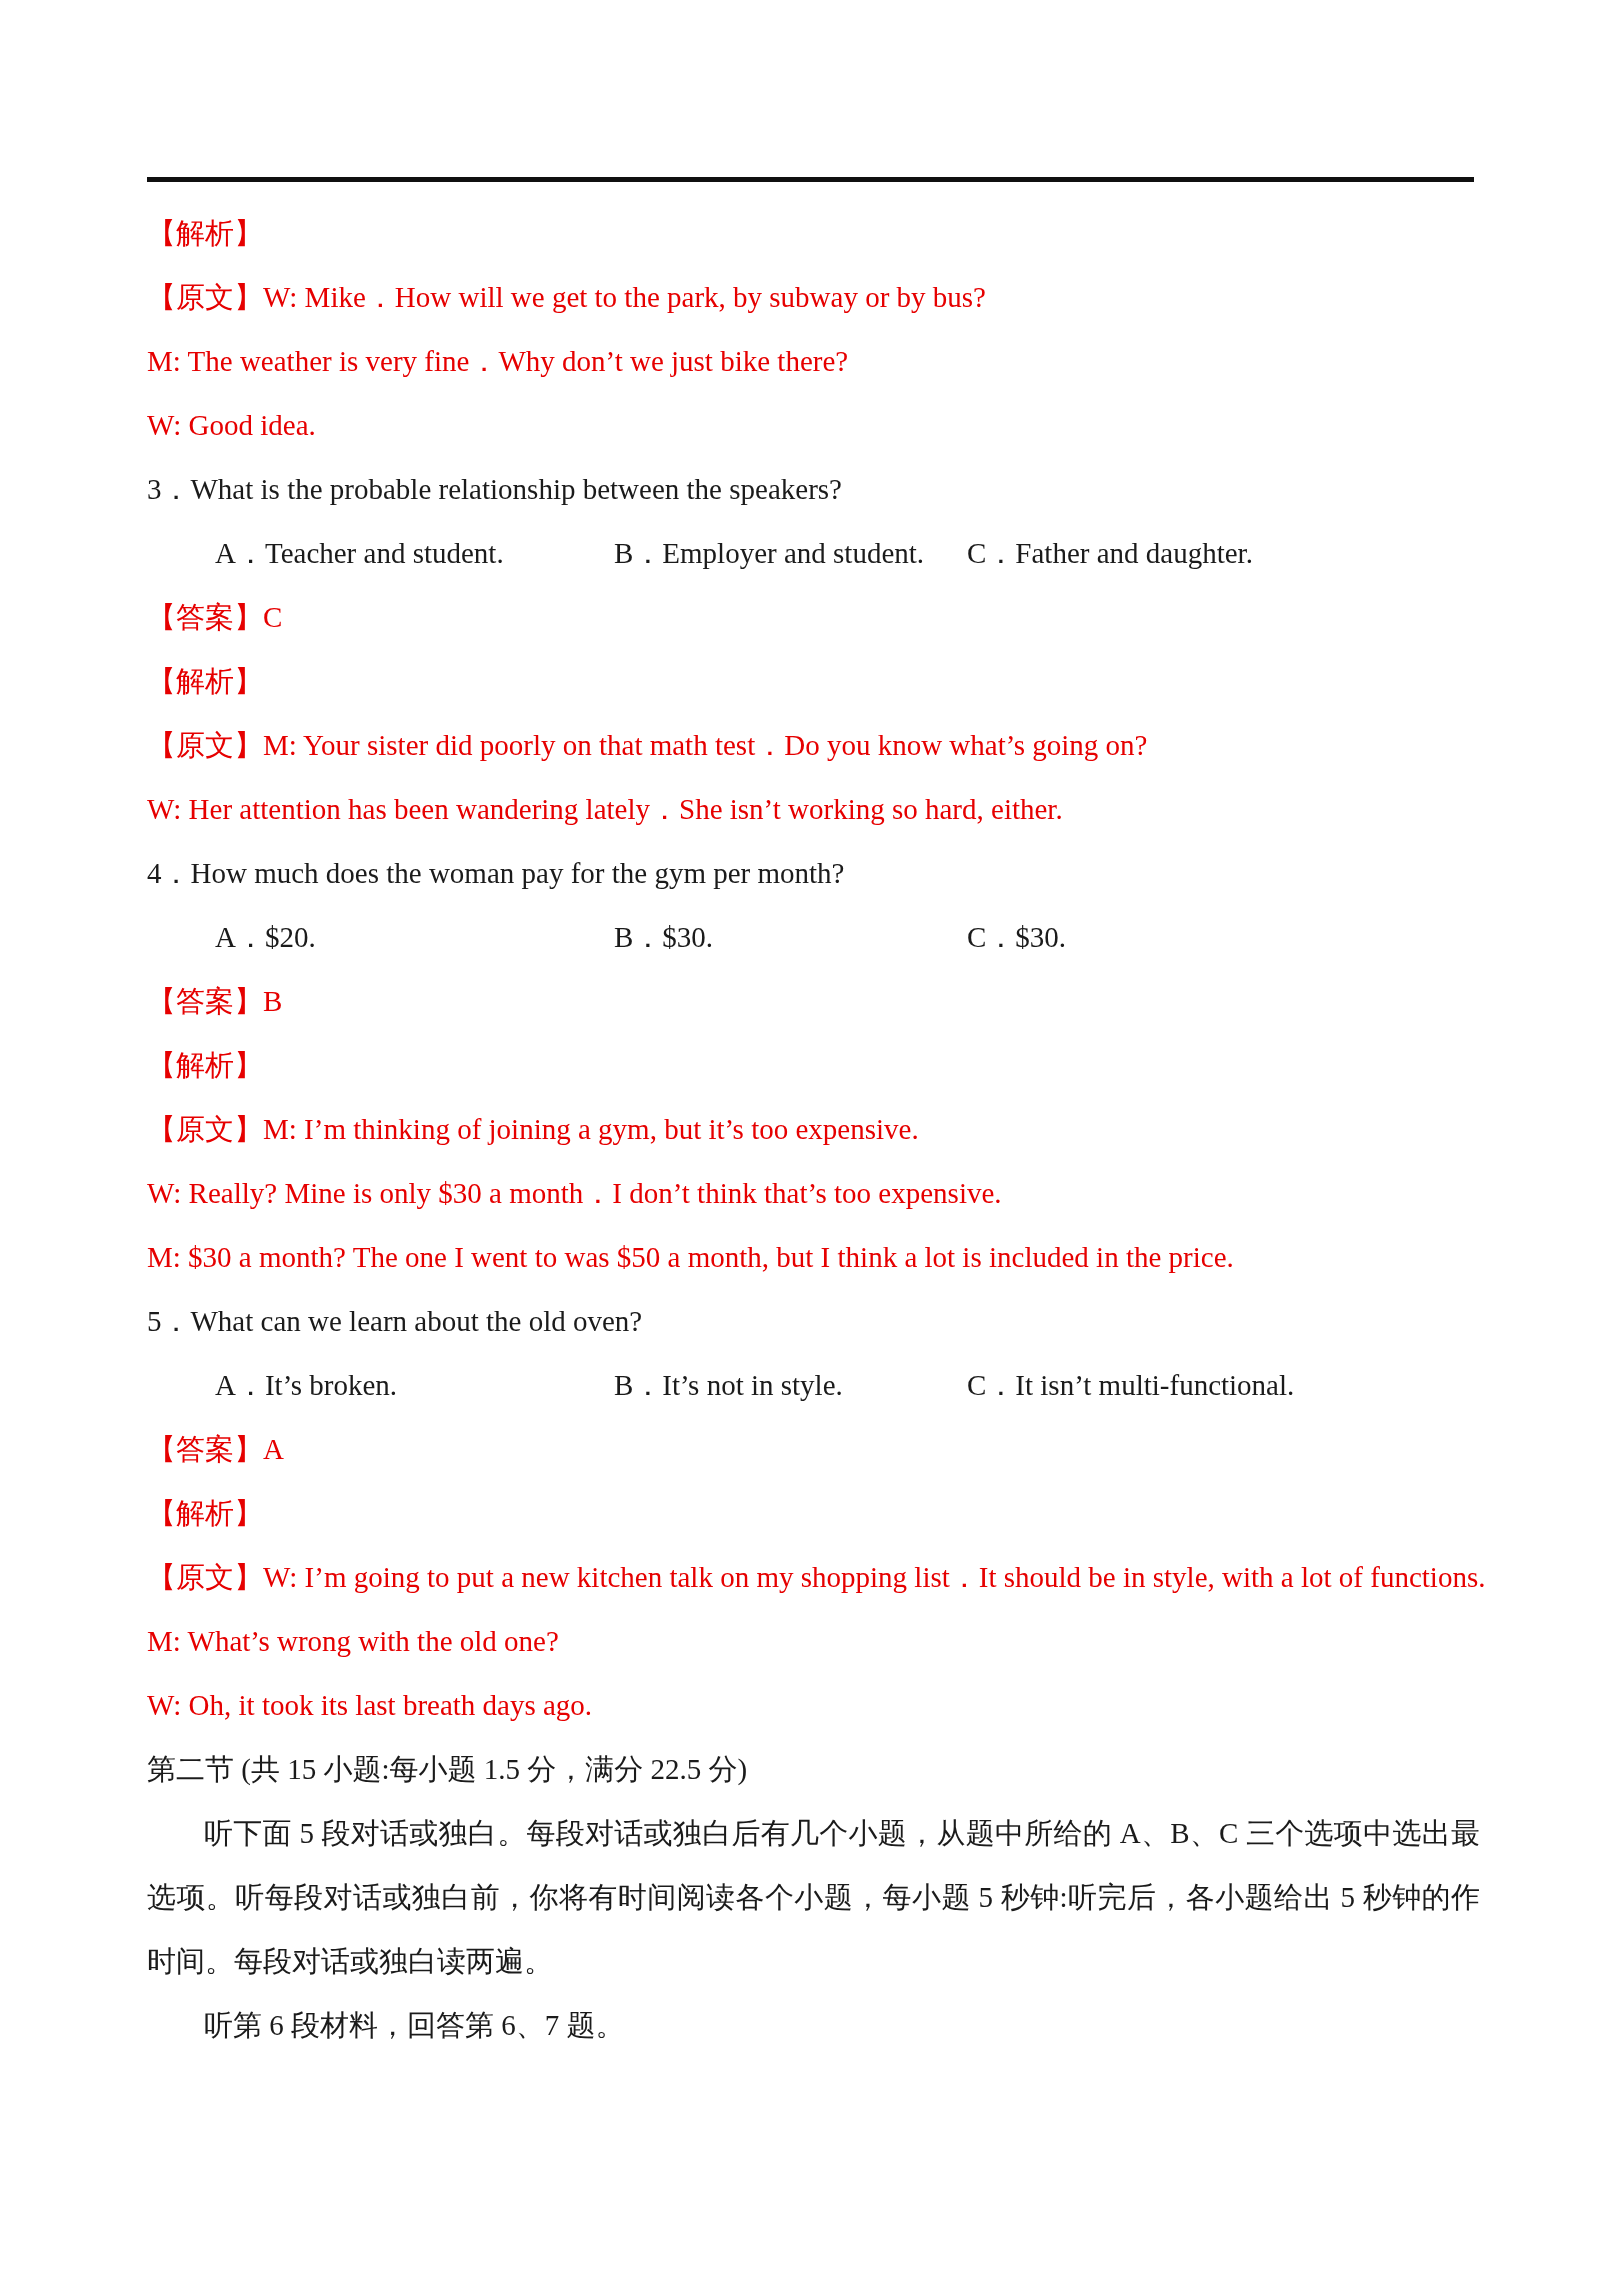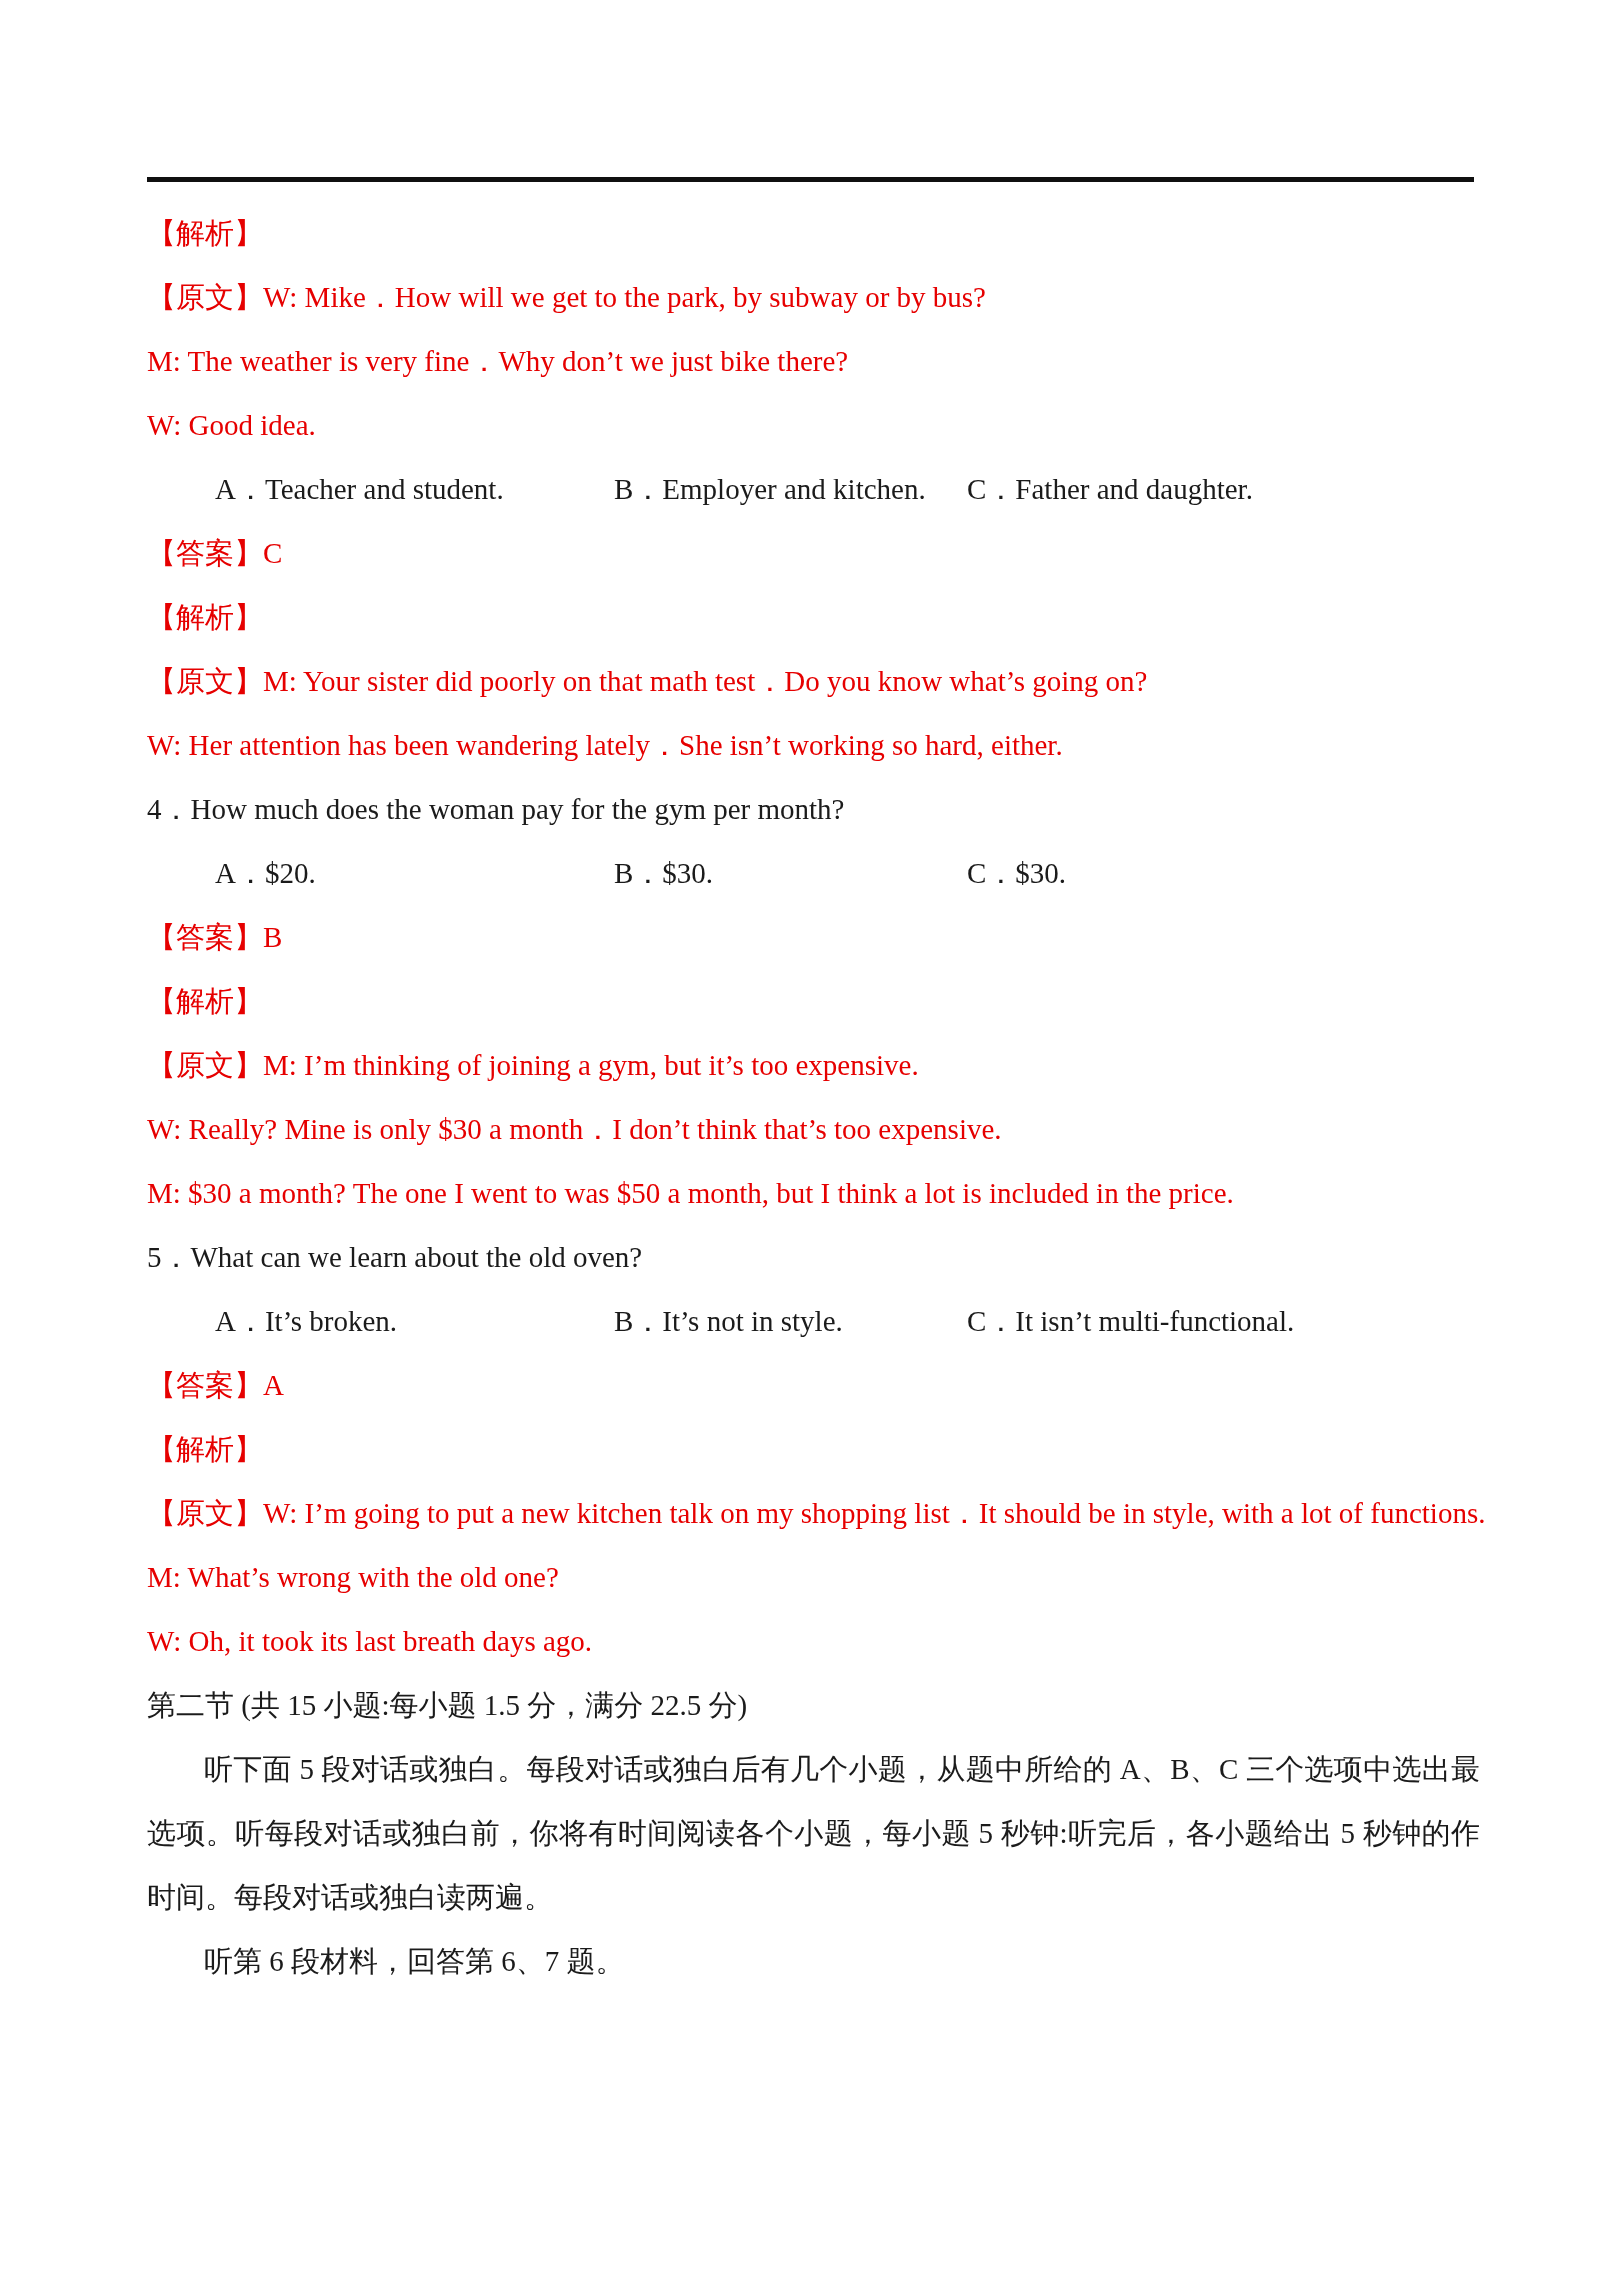--- a/index.html
+++ b/index.html
@@ -56,23 +56,24 @@
 
 <div class="page">
   <div class="rule"></div>
   <div class="content">
 
     <div class="line red">【解析】</div>
     <div class="line red">【原文】W: Mike．How will we get to the park, by subway or by bus?</div>
     <div class="line red">M: The weather is very fine．Why don’t we just bike there?</div>
     <div class="line red">W: Good idea.</div>
 
+    <div class="line">3．What is the probable relationship between the speakers?</div>
     <div class="line options">
       <span class="optA">A．Teacher and student.</span>
-      <span class="optB">B．Employer and kitchen.</span>
+      <span class="optB">B．Employer and student.</span>
       <span class="optC">C．Father and daughter.</span>
     </div>
     <div class="line red">【答案】C</div>
     <div class="line red">【解析】</div>
     <div class="line red">【原文】M: Your sister did poorly on that math test．Do you know what’s going on?</div>
     <div class="line red">W: Her attention has been wandering lately．She isn’t working so hard, either.</div>
 
     <div class="line">4．How much does the woman pay for the gym per month?</div>
     <div class="line options">
       <span class="optA">A．$20.</span>

